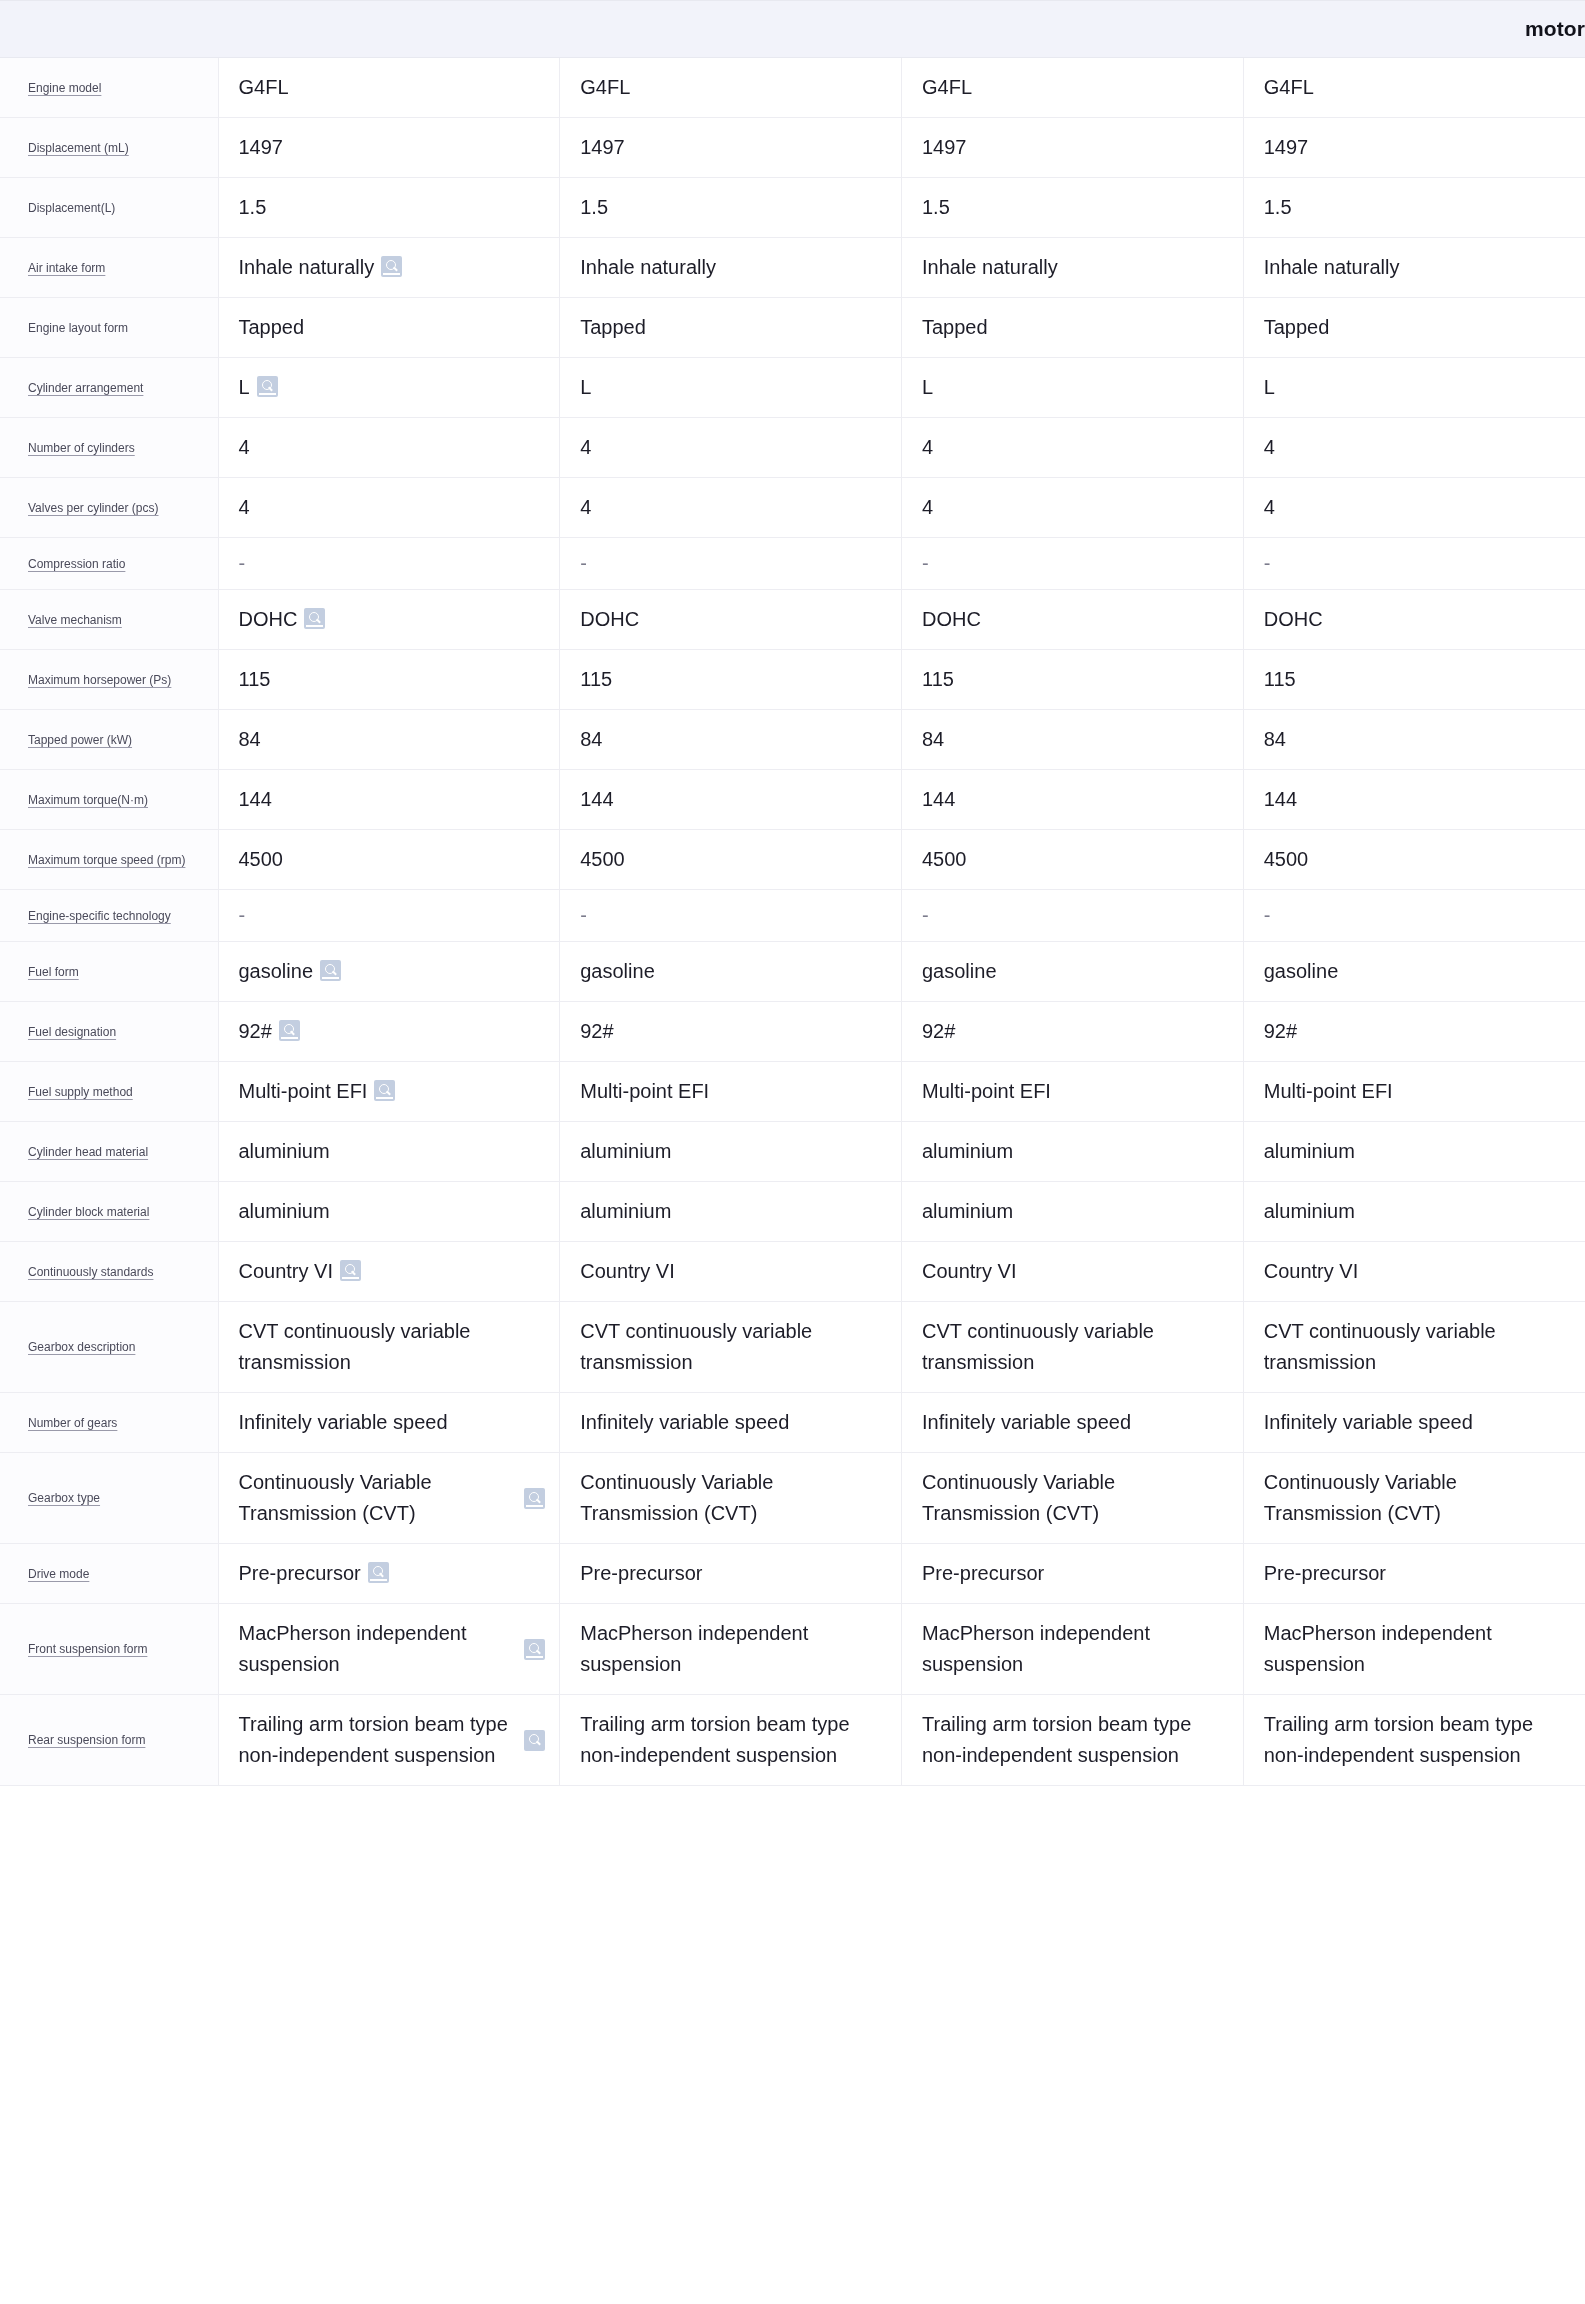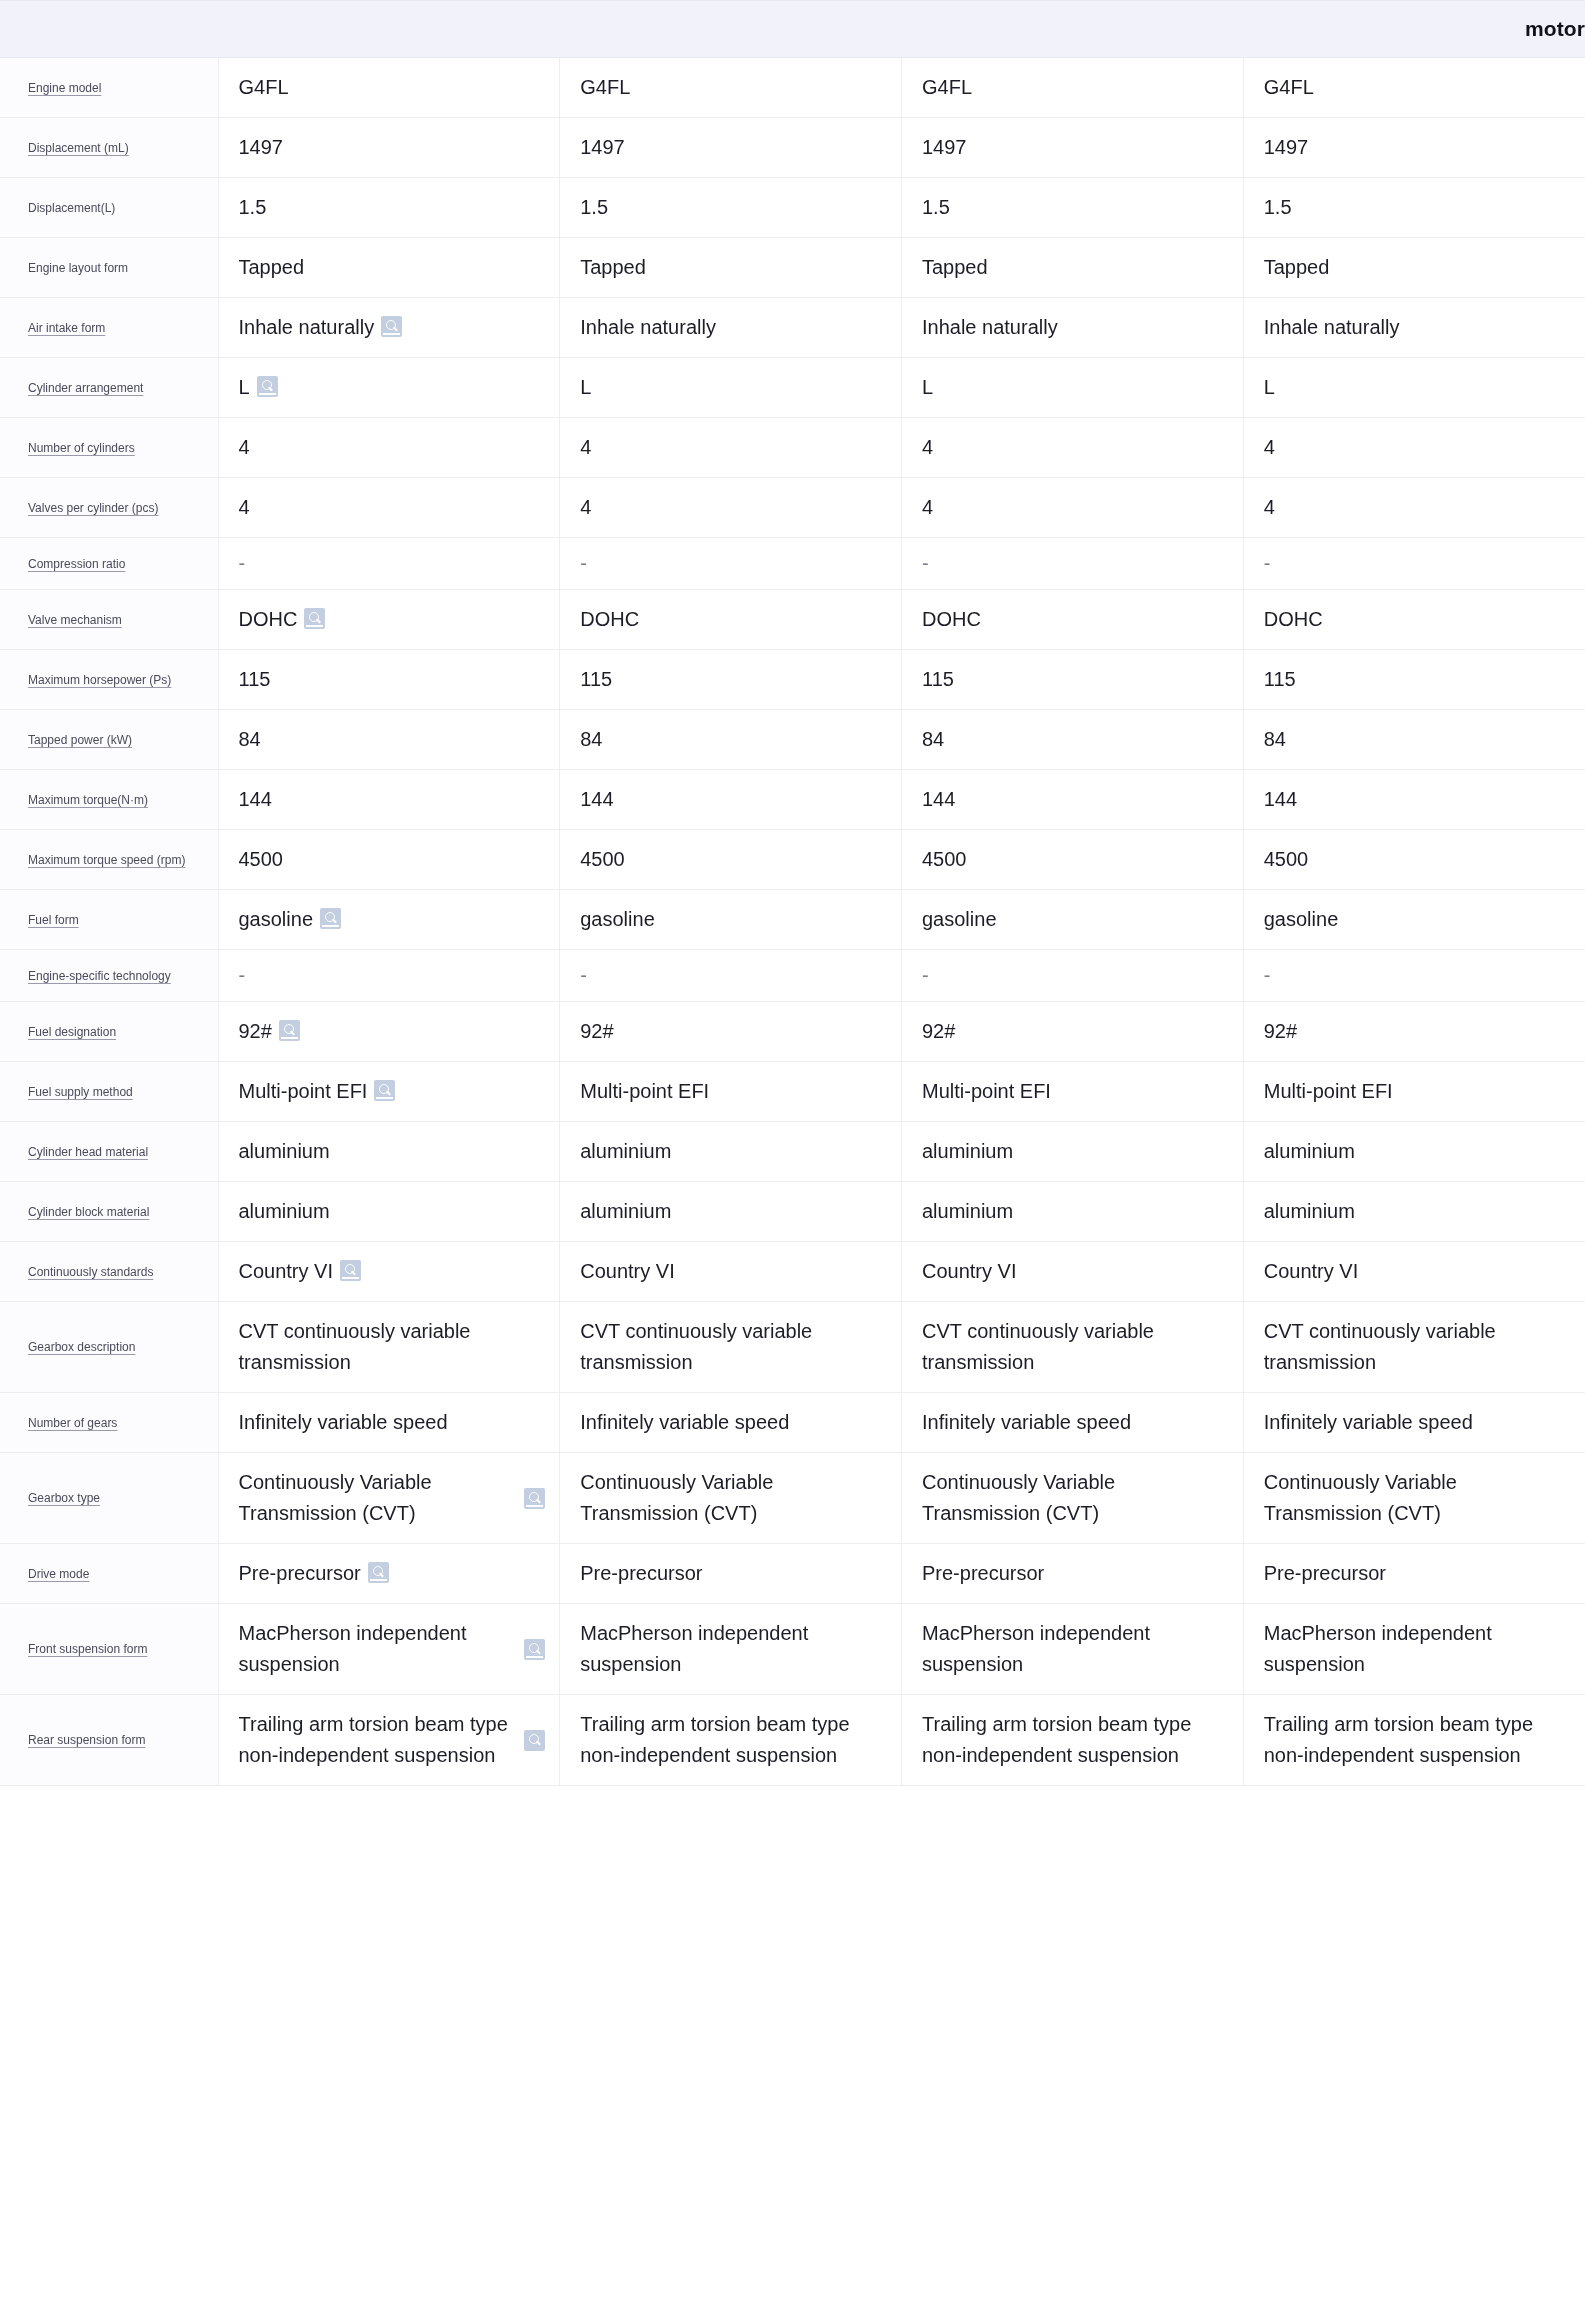--- a/index.html
+++ b/index.html
@@ -168,34 +168,34 @@
           <td class="value-cell last"><span class="value-text value-inline">1497</span></td>
         </tr>
         <tr class="data-row">
           <td class="label-cell"><span class="label-text plain">Displacement(L)</span></td>
           <td class="value-cell"><span class="value-text value-inline">1.5</span></td>
           <td class="value-cell"><span class="value-text value-inline">1.5</span></td>
           <td class="value-cell"><span class="value-text value-inline">1.5</span></td>
           <td class="value-cell last"><span class="value-text value-inline">1.5</span></td>
         </tr>
         <tr class="data-row">
+          <td class="label-cell"><span class="label-text">Air intake form</span></td>
+          <td class="value-cell"><span class="value-text value-inline">Inhale naturally</span><span class="mag-icon"><span class="bar"></span></span></td>
+          <td class="value-cell"><span class="value-text value-inline">Inhale naturally</span></td>
+          <td class="value-cell"><span class="value-text value-inline">Inhale naturally</span></td>
+          <td class="value-cell last"><span class="value-text value-inline">Inhale naturally</span></td>
+        </tr>
+        <tr class="data-row">
           <td class="label-cell"><span class="label-text plain">Engine layout form</span></td>
           <td class="value-cell"><span class="value-text value-inline">Tapped</span></td>
           <td class="value-cell"><span class="value-text value-inline">Tapped</span></td>
           <td class="value-cell"><span class="value-text value-inline">Tapped</span></td>
           <td class="value-cell last"><span class="value-text value-inline">Tapped</span></td>
         </tr>
         <tr class="data-row">
-          <td class="label-cell"><span class="label-text">Air intake form</span></td>
-          <td class="value-cell"><span class="value-text value-inline">Inhale naturally</span><span class="mag-icon"><span class="bar"></span></span></td>
-          <td class="value-cell"><span class="value-text value-inline">Inhale naturally</span></td>
-          <td class="value-cell"><span class="value-text value-inline">Inhale naturally</span></td>
-          <td class="value-cell last"><span class="value-text value-inline">Inhale naturally</span></td>
-        </tr>
-        <tr class="data-row">
           <td class="label-cell"><span class="label-text">Cylinder arrangement</span></td>
           <td class="value-cell"><span class="value-text value-inline">L</span><span class="mag-icon"><span class="bar"></span></span></td>
           <td class="value-cell"><span class="value-text value-inline">L</span></td>
           <td class="value-cell"><span class="value-text value-inline">L</span></td>
           <td class="value-cell last"><span class="value-text value-inline">L</span></td>
         </tr>
         <tr class="data-row">
           <td class="label-cell"><span class="label-text">Number of cylinders</span></td>
           <td class="value-cell"><span class="value-text value-inline">4</span></td>
           <td class="value-cell"><span class="value-text value-inline">4</span></td>
@@ -245,32 +245,32 @@
           <td class="value-cell last"><span class="value-text value-inline">144</span></td>
         </tr>
         <tr class="data-row">
           <td class="label-cell"><span class="label-text">Maximum torque speed (rpm)</span></td>
           <td class="value-cell"><span class="value-text value-inline">4500</span></td>
           <td class="value-cell"><span class="value-text value-inline">4500</span></td>
           <td class="value-cell"><span class="value-text value-inline">4500</span></td>
           <td class="value-cell last"><span class="value-text value-inline">4500</span></td>
         </tr>
         <tr class="data-row">
+          <td class="label-cell"><span class="label-text">Engine-specific technology</span></td>
+          <td class="value-cell"><span class="dash">-</span></td>
+          <td class="value-cell"><span class="dash">-</span></td>
+          <td class="value-cell"><span class="dash">-</span></td>
+          <td class="value-cell last"><span class="dash">-</span></td>
+        </tr>
+        <tr class="data-row">
           <td class="label-cell"><span class="label-text">Fuel form</span></td>
           <td class="value-cell"><span class="value-text value-inline">gasoline</span><span class="mag-icon"><span class="bar"></span></span></td>
           <td class="value-cell"><span class="value-text value-inline">gasoline</span></td>
           <td class="value-cell"><span class="value-text value-inline">gasoline</span></td>
           <td class="value-cell last"><span class="value-text value-inline">gasoline</span></td>
-        </tr>
-        <tr class="data-row">
-          <td class="label-cell"><span class="label-text">Engine-specific technology</span></td>
-          <td class="value-cell"><span class="dash">-</span></td>
-          <td class="value-cell"><span class="dash">-</span></td>
-          <td class="value-cell"><span class="dash">-</span></td>
-          <td class="value-cell last"><span class="dash">-</span></td>
         </tr>
         <tr class="data-row">
           <td class="label-cell"><span class="label-text">Fuel designation</span></td>
           <td class="value-cell"><span class="value-text value-inline">92#</span><span class="mag-icon"><span class="bar"></span></span></td>
           <td class="value-cell"><span class="value-text value-inline">92#</span></td>
           <td class="value-cell"><span class="value-text value-inline">92#</span></td>
           <td class="value-cell last"><span class="value-text value-inline">92#</span></td>
         </tr>
         <tr class="data-row">
           <td class="label-cell"><span class="label-text">Fuel supply method</span></td>

